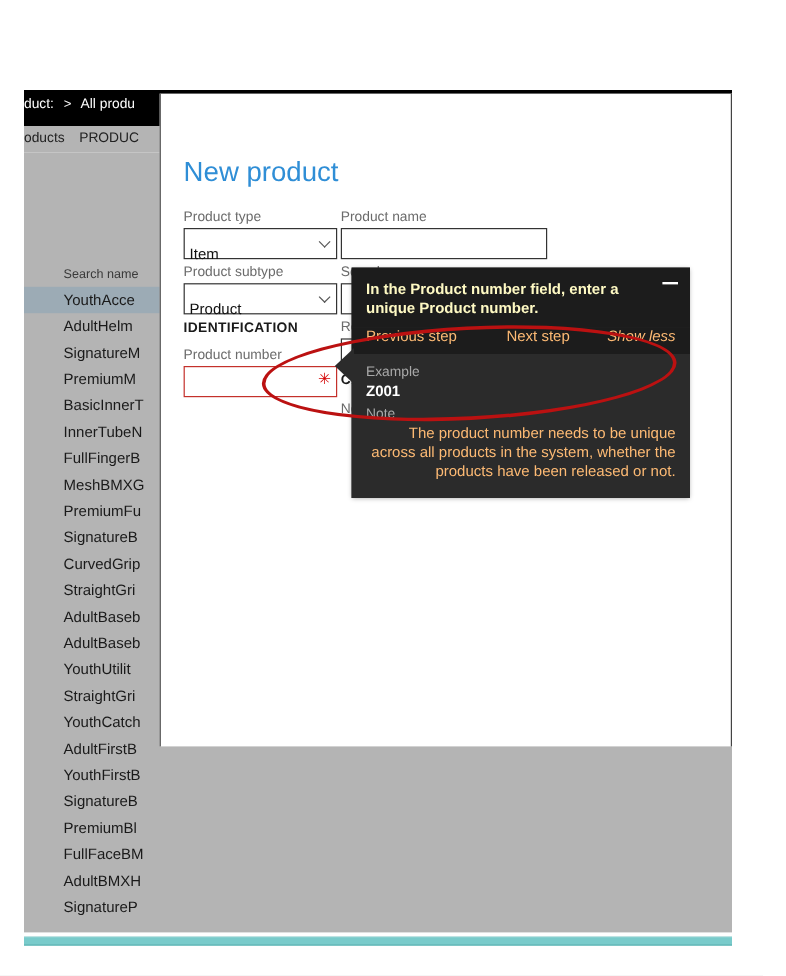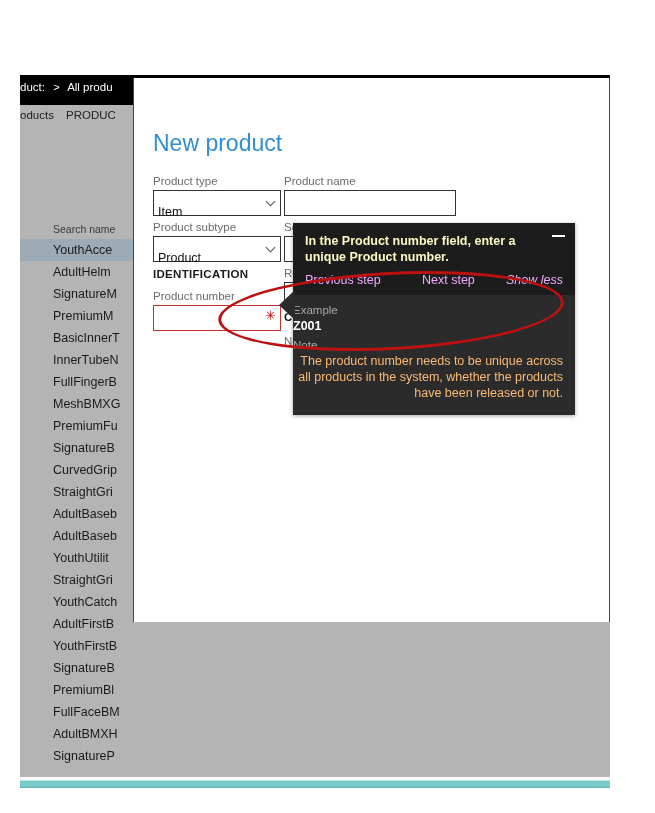--- a/index.html
+++ b/index.html
@@ -253,33 +253,33 @@
     background: #ffffff;
     cursor: pointer;
   }
   #callout-nav {
     background: #1c1c1c;
     padding: 2px 12px 10px 12px;
     position: relative;
     height: 22px;
   }
   #callout-nav a {
-    color: #f0abfc;
+    color: #fdba74;
     font-size: 12.5px;
     text-decoration: none;
     position: absolute;
     cursor: pointer;
   }
   #link-previous { left: 12px; top: 0px; }
   #link-next     { left: 129px; top: 0px; }
   #link-showless { right: 12px; top: 0px; font-style: italic; }
 
   #callout-body {
     background: #2b2b2b;
-    padding: 8px 12px 14px 0;
+    padding: 8px 12px 14px 12px;
   }
   .callout-sublabel {
     color: #a9a9a9;
     font-size: 11.5px;
     line-height: 15px;
   }
   .callout-value {
     color: #ffffff;
     font-size: 12.5px;
     font-weight: bold;

